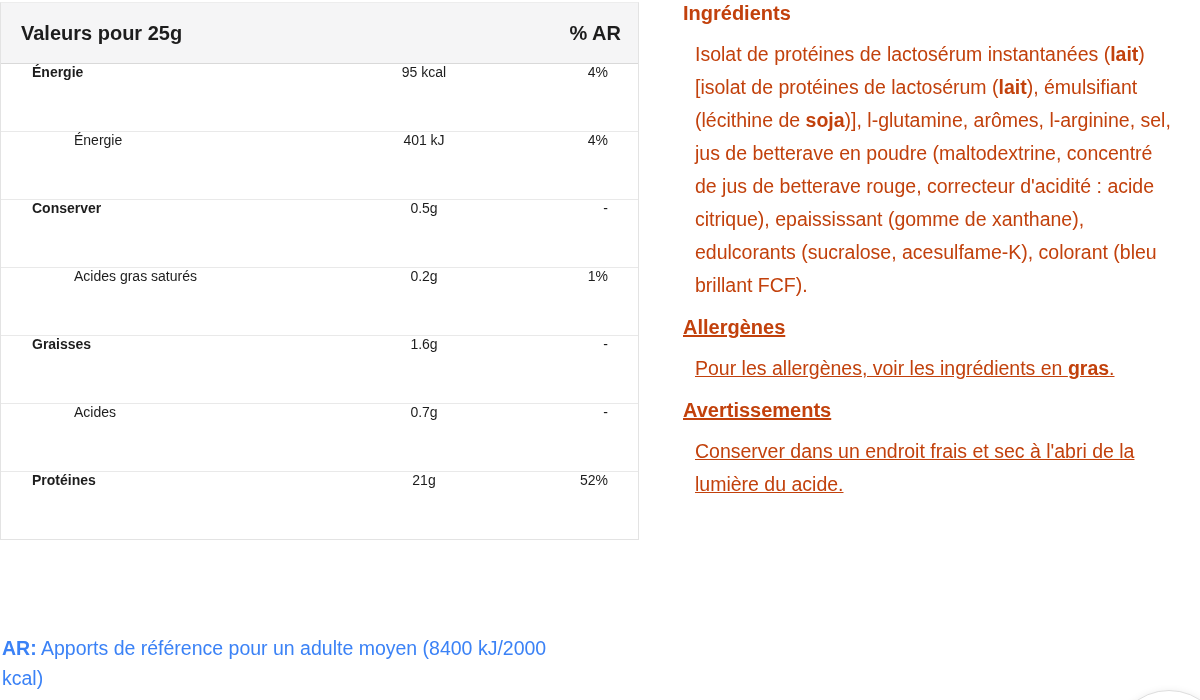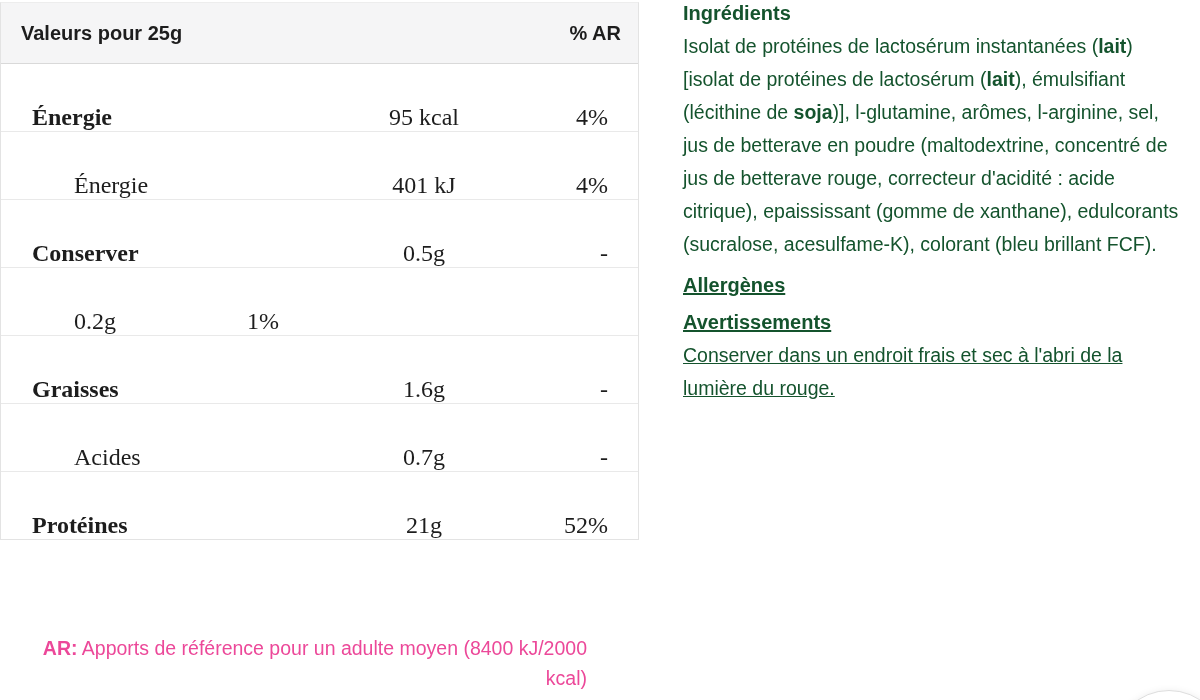--- a/index.html
+++ b/index.html
@@ -34,63 +34,61 @@
     background: #f5f5f6;
     border-bottom: 1px solid #d9d9d9;
     font-size: 20px;
     font-weight: 700;
   }
   .ntable-head .h-label { flex: 1; padding-left: 20px; }
   .ntable-head .h-ar    { width: 90px; text-align: right; margin-right: 17px; }
 
   .ntable-row {
     display: flex;
-    align-items: flex-end;
+    align-items: flex-start;
     height: 67px;
     border-bottom: 1px solid #e9e9e9;
-    font-size: 24px;
+    font-size: 14px;
     background: #ffffff;
-    font-family: Liberation Serif, serif;
   }
   .ntable-row:last-child { border-bottom: none; }
   .c-label { flex: 1; padding-left: 31px; font-weight: 700; }
   .ntable-row.sub .c-label { padding-left: 73px; font-weight: 400; }
   .c-value { width: 188px; text-align: center; font-weight: 400; }
   .c-ar    { width: 90px; text-align: right; margin-right: 30px; font-weight: 400; }
 
   .footnote {
     position: absolute;
     left: 2px;
     top: 633px;
     width: 585px;
     font-size: 19.5px;
     line-height: 30px;
-    color: #ec4899;
-    text-align: right;
+    color: #3b82f6;
   }
   .footnote b { font-weight: 700; }
 
   
   .info-col {
     position: absolute;
     left: 683px;
     top: 0;
     width: 500px;
     font-size: 19.5px;
     line-height: 33px;
-    color: #14532d;
+    color: #c2410c;
   }
   .info-section + .info-section { margin-top: 11px; text-decoration: underline; }
   .info-title {
     margin: 0 0 4px 0;
     font-size: 20px;
     font-weight: 700;
     line-height: 26px;
   }
-  .info-body { margin: 0; }
+  .info-body { margin: 12px; }
   .info-body b, .footnote b { font-weight: 700; }
 
   
   .chat-launcher {
     position: absolute;
     left: 1113px;
     top: 690px;
     width: 110px;
     height: 110px;
     border-radius: 50%;
@@ -122,20 +120,21 @@
     <div class="c-ar">4%</div>
   </div>
 
   <div class="ntable-row">
     <div class="c-label">Conserver</div>
     <div class="c-value">0.5g</div>
     <div class="c-ar">-</div>
   </div>
 
   <div class="ntable-row sub">
+    <div class="c-label">Acides gras saturés</div>
     <div class="c-value">0.2g</div>
     <div class="c-ar">1%</div>
   </div>
 
   <div class="ntable-row">
     <div class="c-label">Graisses</div>
     <div class="c-value">1.6g</div>
     <div class="c-ar">-</div>
   </div>
 
@@ -157,22 +156,23 @@
   <div class="footnote"><b>AR:</b><span> Apports de référence pour un adulte moyen (8400 kJ/2000 kcal)</span></div>
 
   <div class="info-col" id="info-col">
   <div class="info-section">
     <h3 class="info-title">Ingrédients</h3>
     <p class="info-body"><span>Isolat de protéines de lactosérum instantanées (</span><b>lait</b><span>)[isolat de protéines de lactosérum (</span><b>lait</b><span>), émulsifiant (lécithine de </span><b>soja</b><span>)], l-glutamine, arômes, l-arginine, sel, jus de betterave en poudre (maltodextrine, concentré de jus de betterave rouge, correcteur d'acidité : acide citrique), epaississant (gomme de xanthane), edulcorants (sucralose, acesulfame-K), colorant (bleu brillant FCF).</span></p>
   </div>
 
   <div class="info-section">
     <h3 class="info-title">Allergènes</h3>
+    <p class="info-body"><span>Pour les allergènes, voir les ingrédients en </span><b>gras</b><span>.</span></p>
   </div>
 
   <div class="info-section">
     <h3 class="info-title">Avertissements</h3>
-    <p class="info-body"><span>Conserver dans un endroit frais et sec à l'abri de la lumière du rouge.</span></p>
+    <p class="info-body"><span>Conserver dans un endroit frais et sec à l'abri de la lumière du acide.</span></p>
   </div>
 </div>
 
   <div class="chat-launcher"></div>
 </div>
 
 </body></html>

